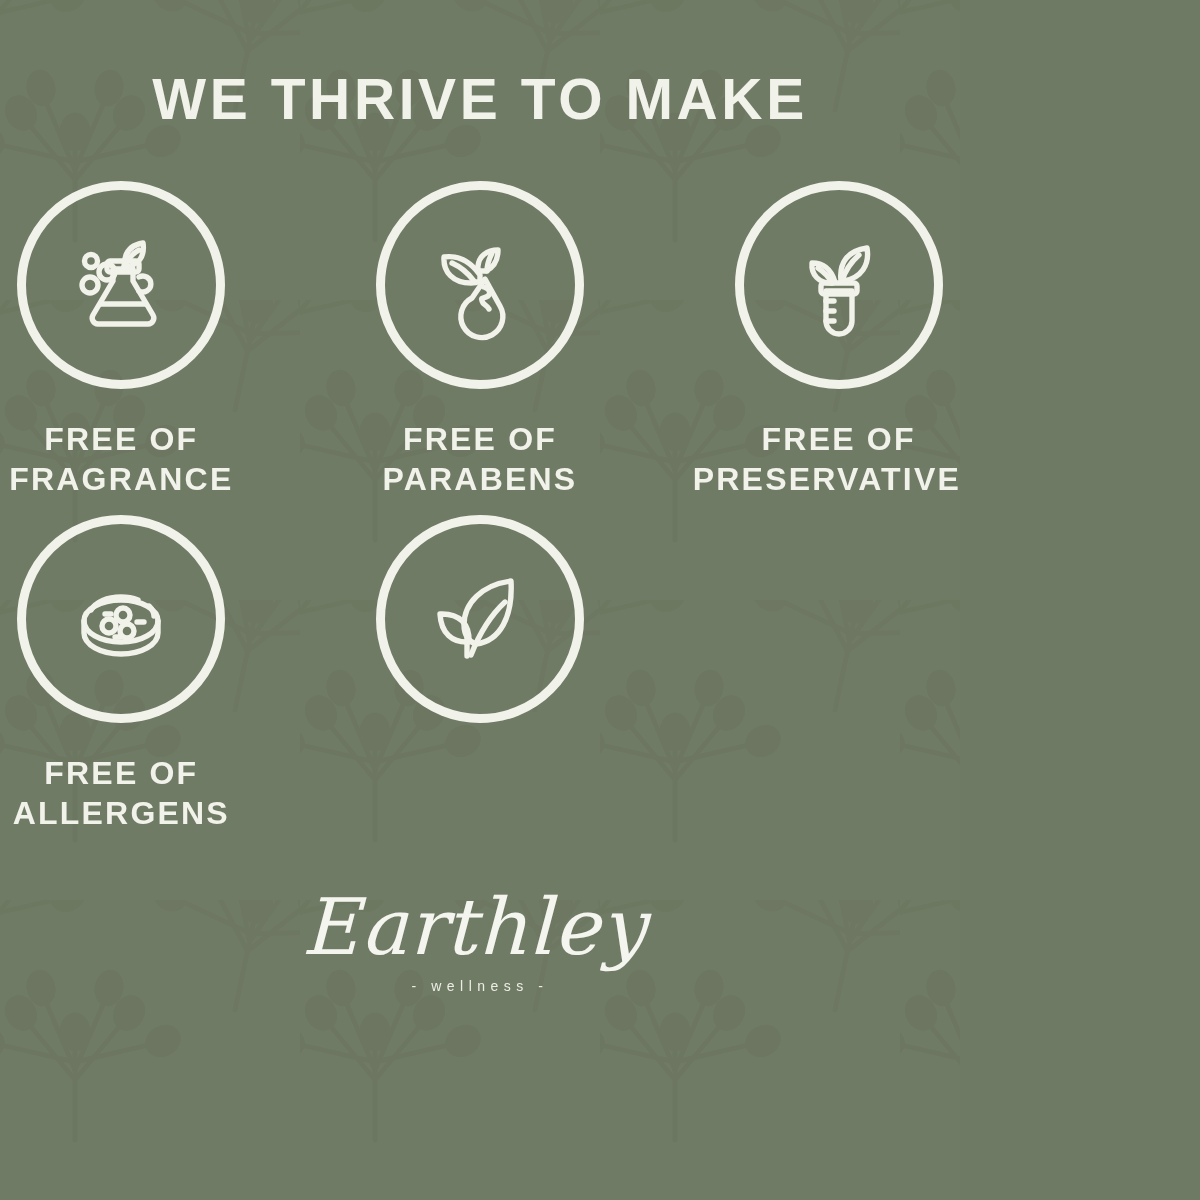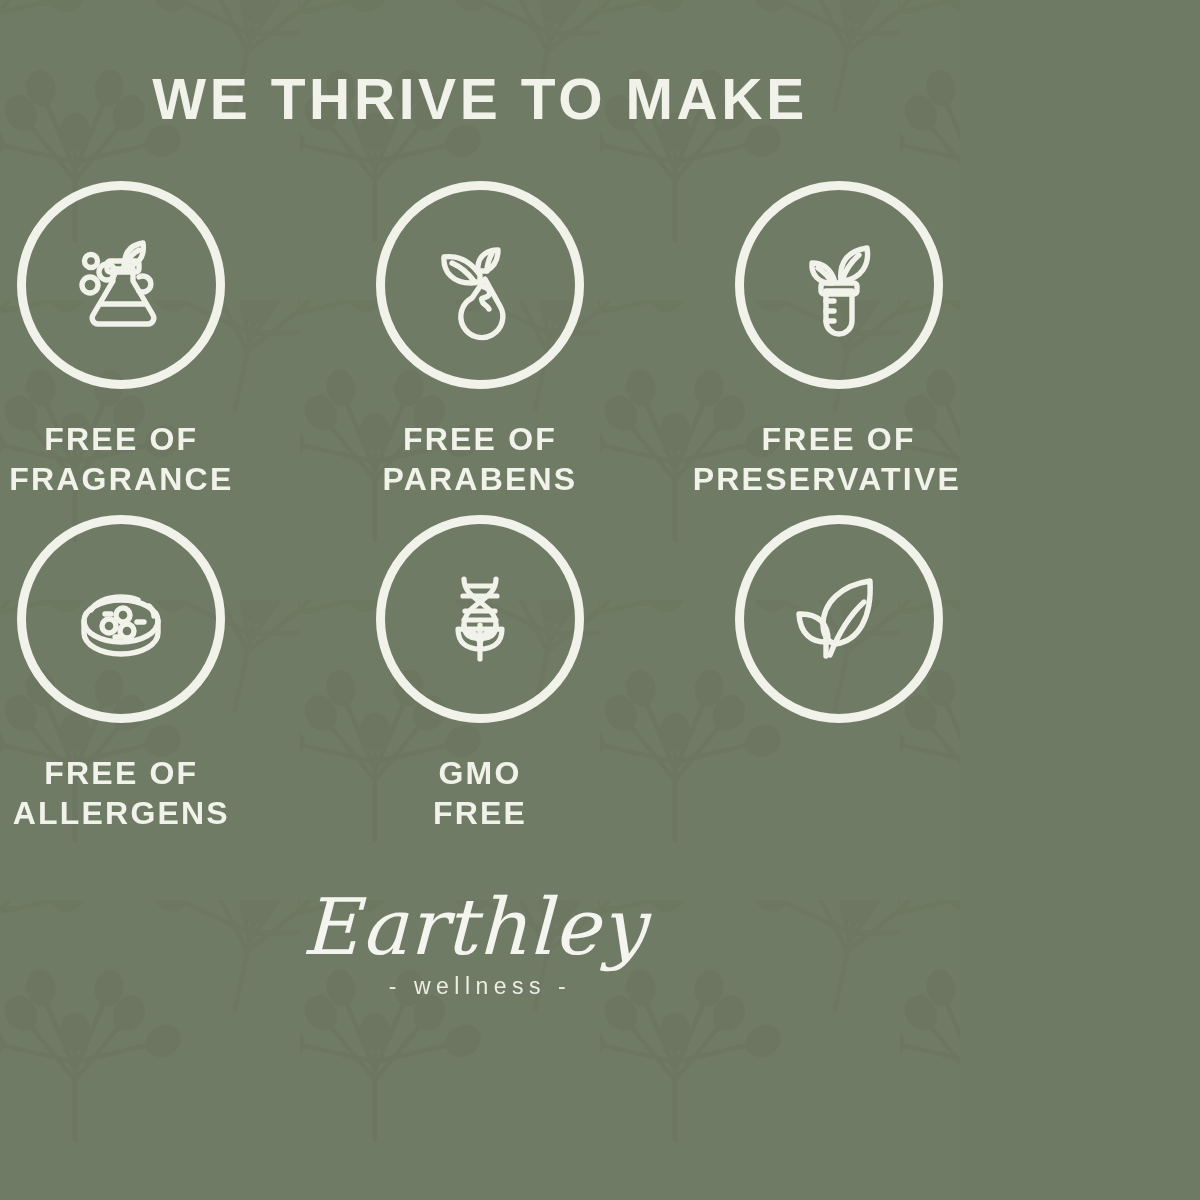--- a/index.html
+++ b/index.html
@@ -96,21 +96,21 @@
     font-size: 78px;
     font-style: italic;
     font-weight: 400;
     line-height: 84px;
     letter-spacing: 0.5px;
     transform: skewX(-4deg);
   }
   .logo-sub {
     margin-top: 4px;
     color: #eceee4;
-    font-size: 23px;
+    font-size: 14px;
     font-weight: 400;
     letter-spacing: 5.5px;
     line-height: 26px;
   }
 </style>
 </head>
 <body>
 
 <div class="page">
 
@@ -211,34 +211,20 @@
             <circle cx="62" cy="56" r="7"></circle>
             <circle cx="48" cy="67" r="7"></circle>
             <circle cx="66" cy="72" r="7"></circle>
             <path d="M44 55h6M76 63h7M54 78h6"></path>
           </svg>
         </div>
         <div class="badge-label">FREE OF
 ALLERGENS</div>
       </div>
 
-      <div class="badge">
-        <div class="badge-ring">
-          <svg width="120" height="120" viewBox="0 0 120 120" fill="none" stroke="#f1f2ea" stroke-width="5.2" stroke-linecap="round" stroke-linejoin="round">
-            <path d="M44 20c0 22 32 24 32 46s-32 13-32 0"></path>
-            <path d="M76 20c0 22-32 24-32 46s32 13 32 0"></path>
-            <path d="M46 27h28M43 37h34M45 52h30M44 61h32M47 70h26"></path>
-            <path d="M60 66v34"></path>
-            <path d="M60 88c0-12-8-18-22-18 0 13 8 20 22 20z"></path>
-            <path d="M60 88c0-12 8-18 22-18 0 13-8 20-22 20z"></path>
-          </svg>
-        </div>
-        <div class="badge-label">GMO
-FREE</div>
-      </div>
 
       <div class="badge">
         <div class="badge-ring">
           <svg width="120" height="120" viewBox="0 0 120 120" fill="none" stroke="#f1f2ea" stroke-width="5.4" stroke-linecap="round" stroke-linejoin="round">
             <path d="M91 22C62 26 44 44 44 66c0 10 5 17 12 19 24-3 37-27 35-63z"></path>
             <path d="M51 96c9-23 21-41 34-53"></path>
             <path d="M20 55c1 19 12 29 29 28 1-18-10-29-29-28z"></path>
             <path d="M47 97V75"></path>
           </svg>
         </div>

